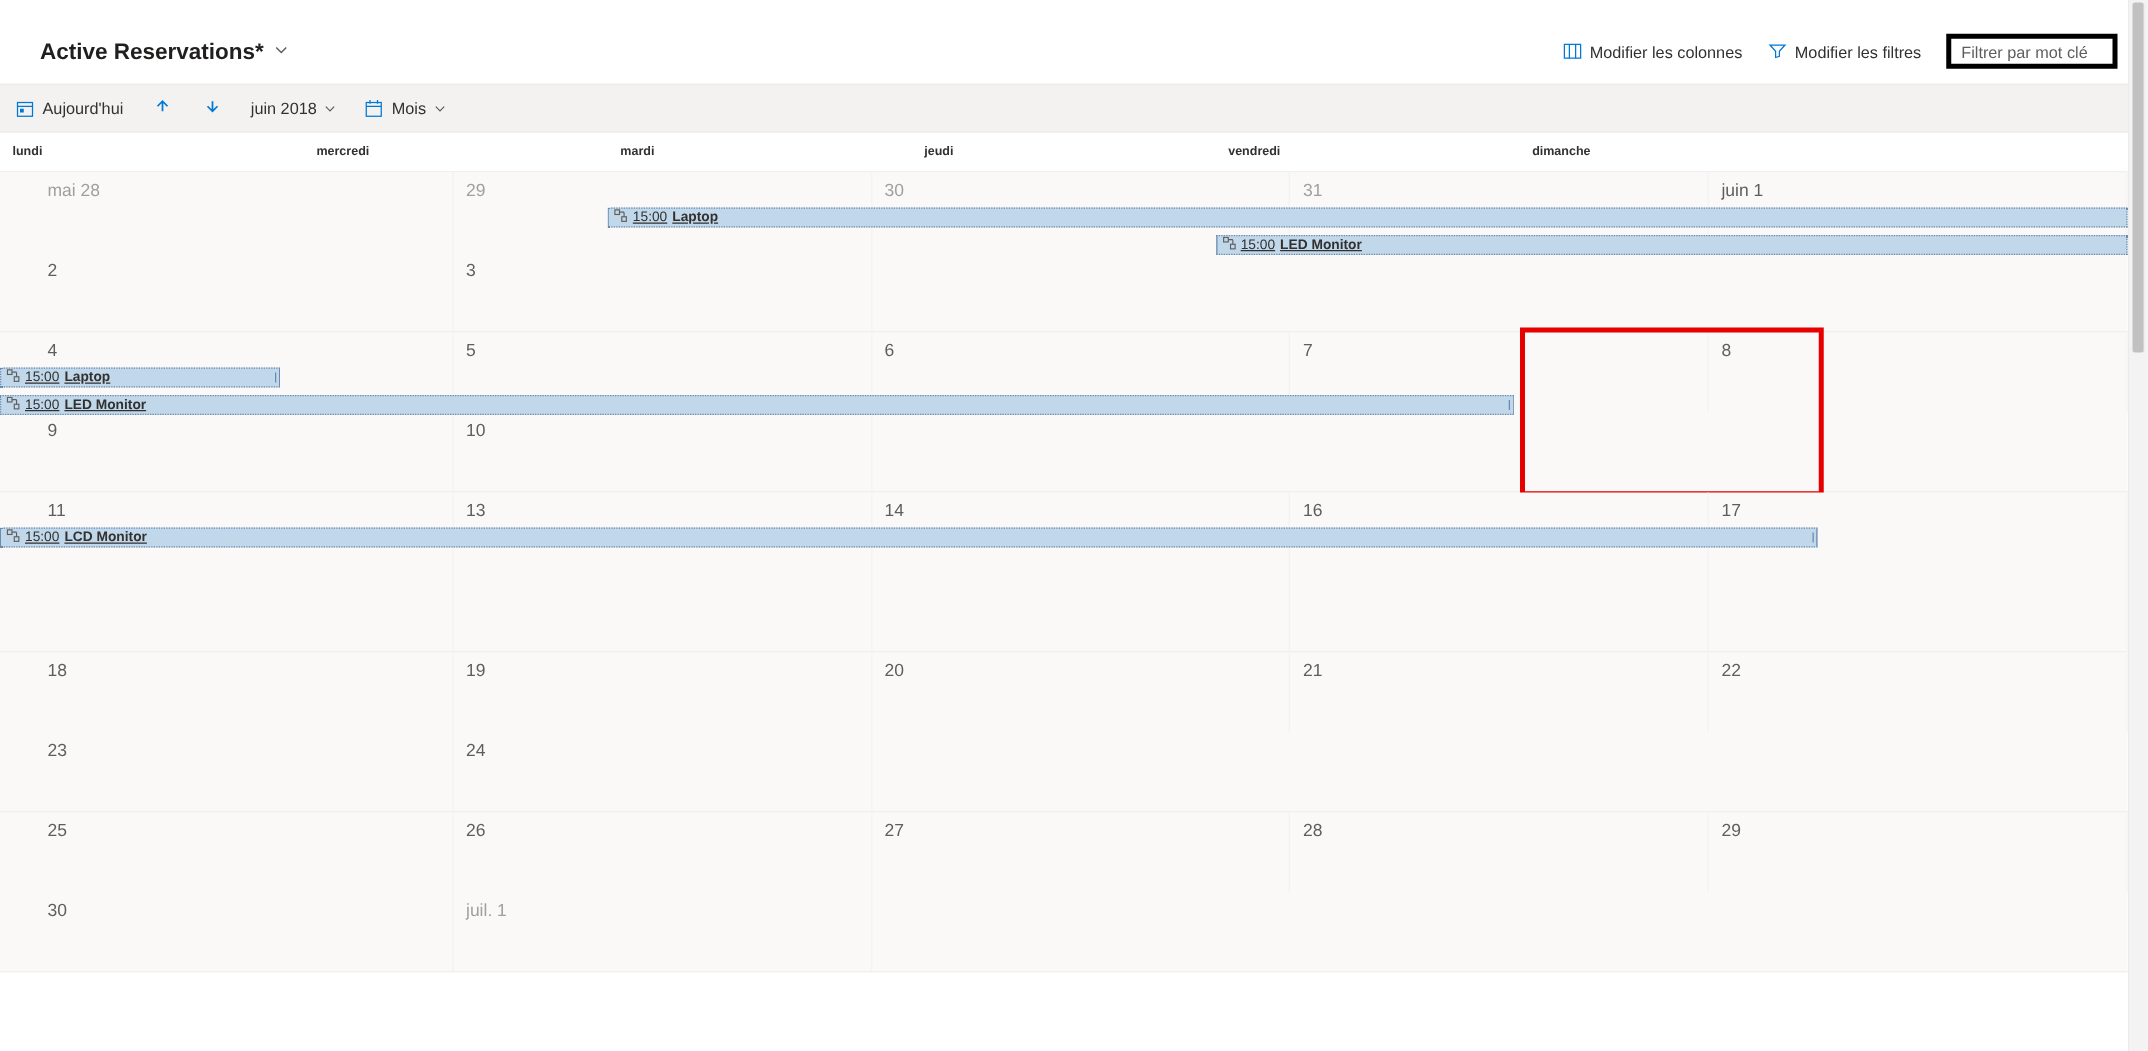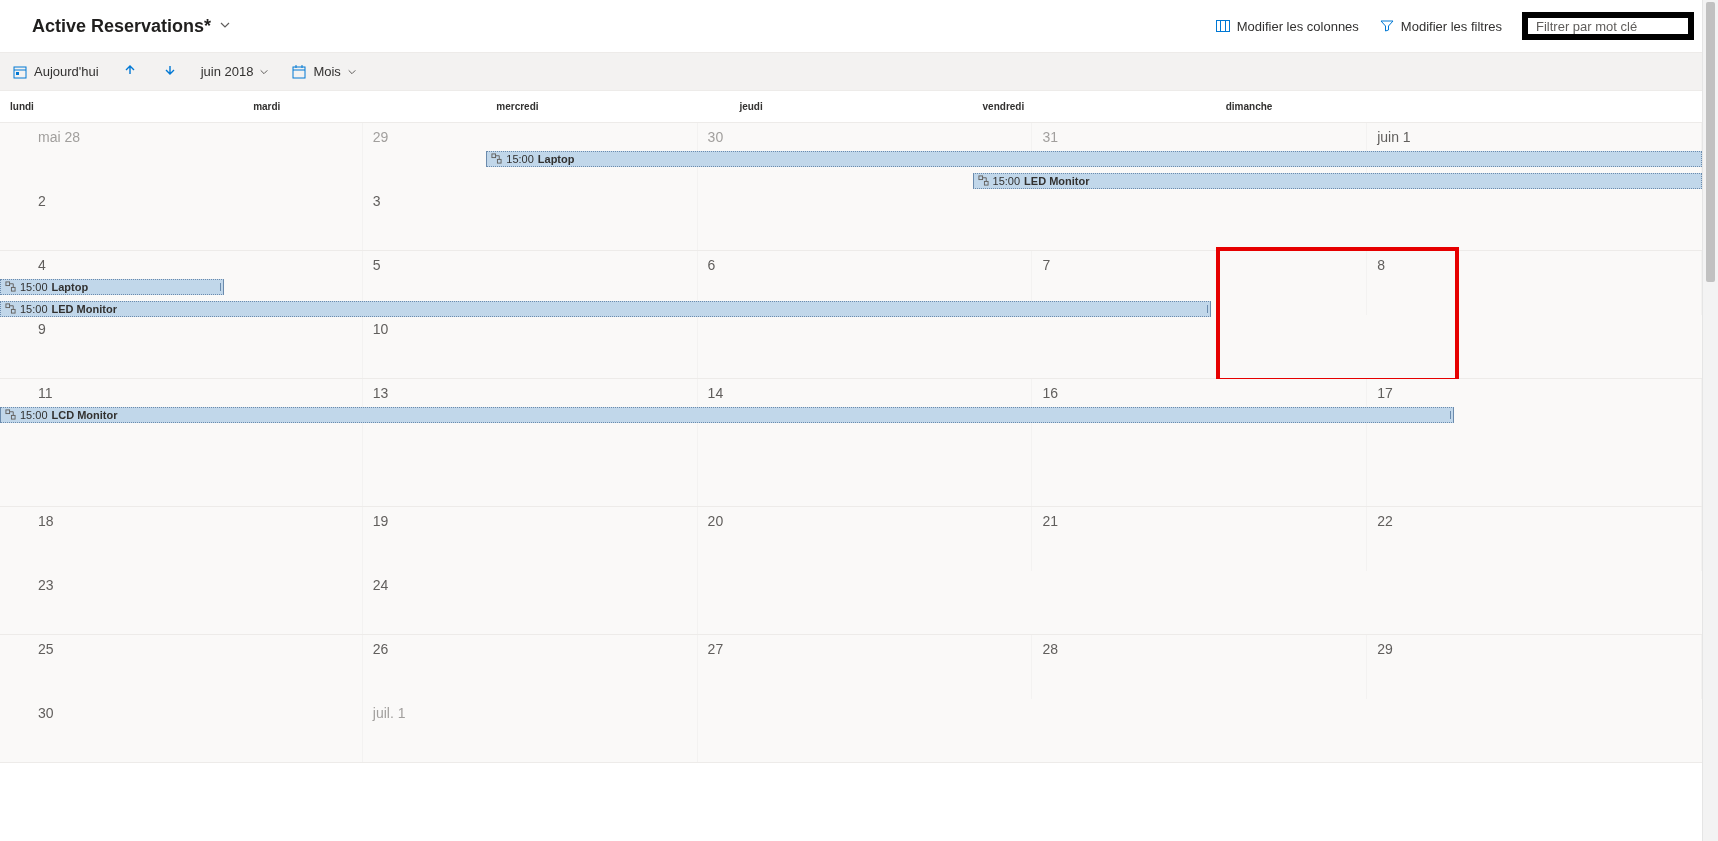--- a/index.html
+++ b/index.html
@@ -8,20 +8,21 @@
   font-size: 13px;
   color: #323130;
   background: #fff;
   overflow-x: hidden;
 }
 .header {
   display: flex;
   align-items: center;
   justify-content: space-between;
   padding: 12px 24px 12px 32px;
+  margin-top: 15px;
 }
 .title-block {
   display: flex;
   align-items: center;
   gap: 8px;
 }
 .page-title {
   font-size: 18px;
   font-weight: 600;
   color: #201f1e;
@@ -37,23 +38,23 @@
 .action-link {
   display: inline-flex;
   align-items: center;
   gap: 6px;
   color: #323130;
   cursor: pointer;
   font-size: 13px;
 }
 .action-link svg { color: #0078d4; }
 .filter-input {
-  width: 172px;
+  width: 137px;
   height: 28px;
-  border: 6px solid #000000;
+  border: 4px solid #000000;
   padding: 0 8px;
   font-size: 13px;
   color: #323130;
 }
 .filter-input::placeholder { color: #605e5c; }
 .toolbar {
   background: #f3f2f1;
   border-top: 1px solid #edebe9;
   border-bottom: 1px solid #edebe9;
   display: flex;
@@ -149,20 +150,21 @@
   display:flex;
   align-items:center;
   gap:4px;
   font-size:11px;
   color:#323130;
   padding:0 4px;
   pointer-events:auto;
   cursor:pointer;
   overflow:hidden;
   white-space:nowrap;
+  text-decoration:underline;
 }
 .event-bar.start-cap { border-left:1px solid #6b8bad; }
 .event-bar.end-cap { border-right:1px solid #6b8bad; }
 .event-bar .ev-icon { flex-shrink:0; }
 .event-cap-line {
   position:absolute;
   right:2px;
   top:3px; bottom:3px;
   width:1px;
   background:#6b8bad;
@@ -234,22 +236,22 @@
     <span>Mois</span>
     <svg width="10" height="10" viewBox="0 0 12 12">
         <path d="M2 4l4 4 4-4" fill="none" stroke="#605e5c" stroke-width="1.2"></path>
       </svg>
   </span>
 </div>
 
 <div class="calendar">
   <div class="cal-header-row" id="cal-header-row">
       <div class="cal-header-cell">lundi</div>
+      <div class="cal-header-cell">mercredi</div>
       <div class="cal-header-cell">mardi</div>
-      <div class="cal-header-cell">mercredi</div>
       <div class="cal-header-cell">jeudi</div>
       <div class="cal-header-cell">vendredi</div>
       <div class="cal-header-cell">dimanche</div>
     </div>
   <div id="cal-body">
       <div class="cal-row">
         <div class="cal-cell">
           <div class="day-num other-month">mai 28</div>
         </div>
         <div class="cal-cell">

